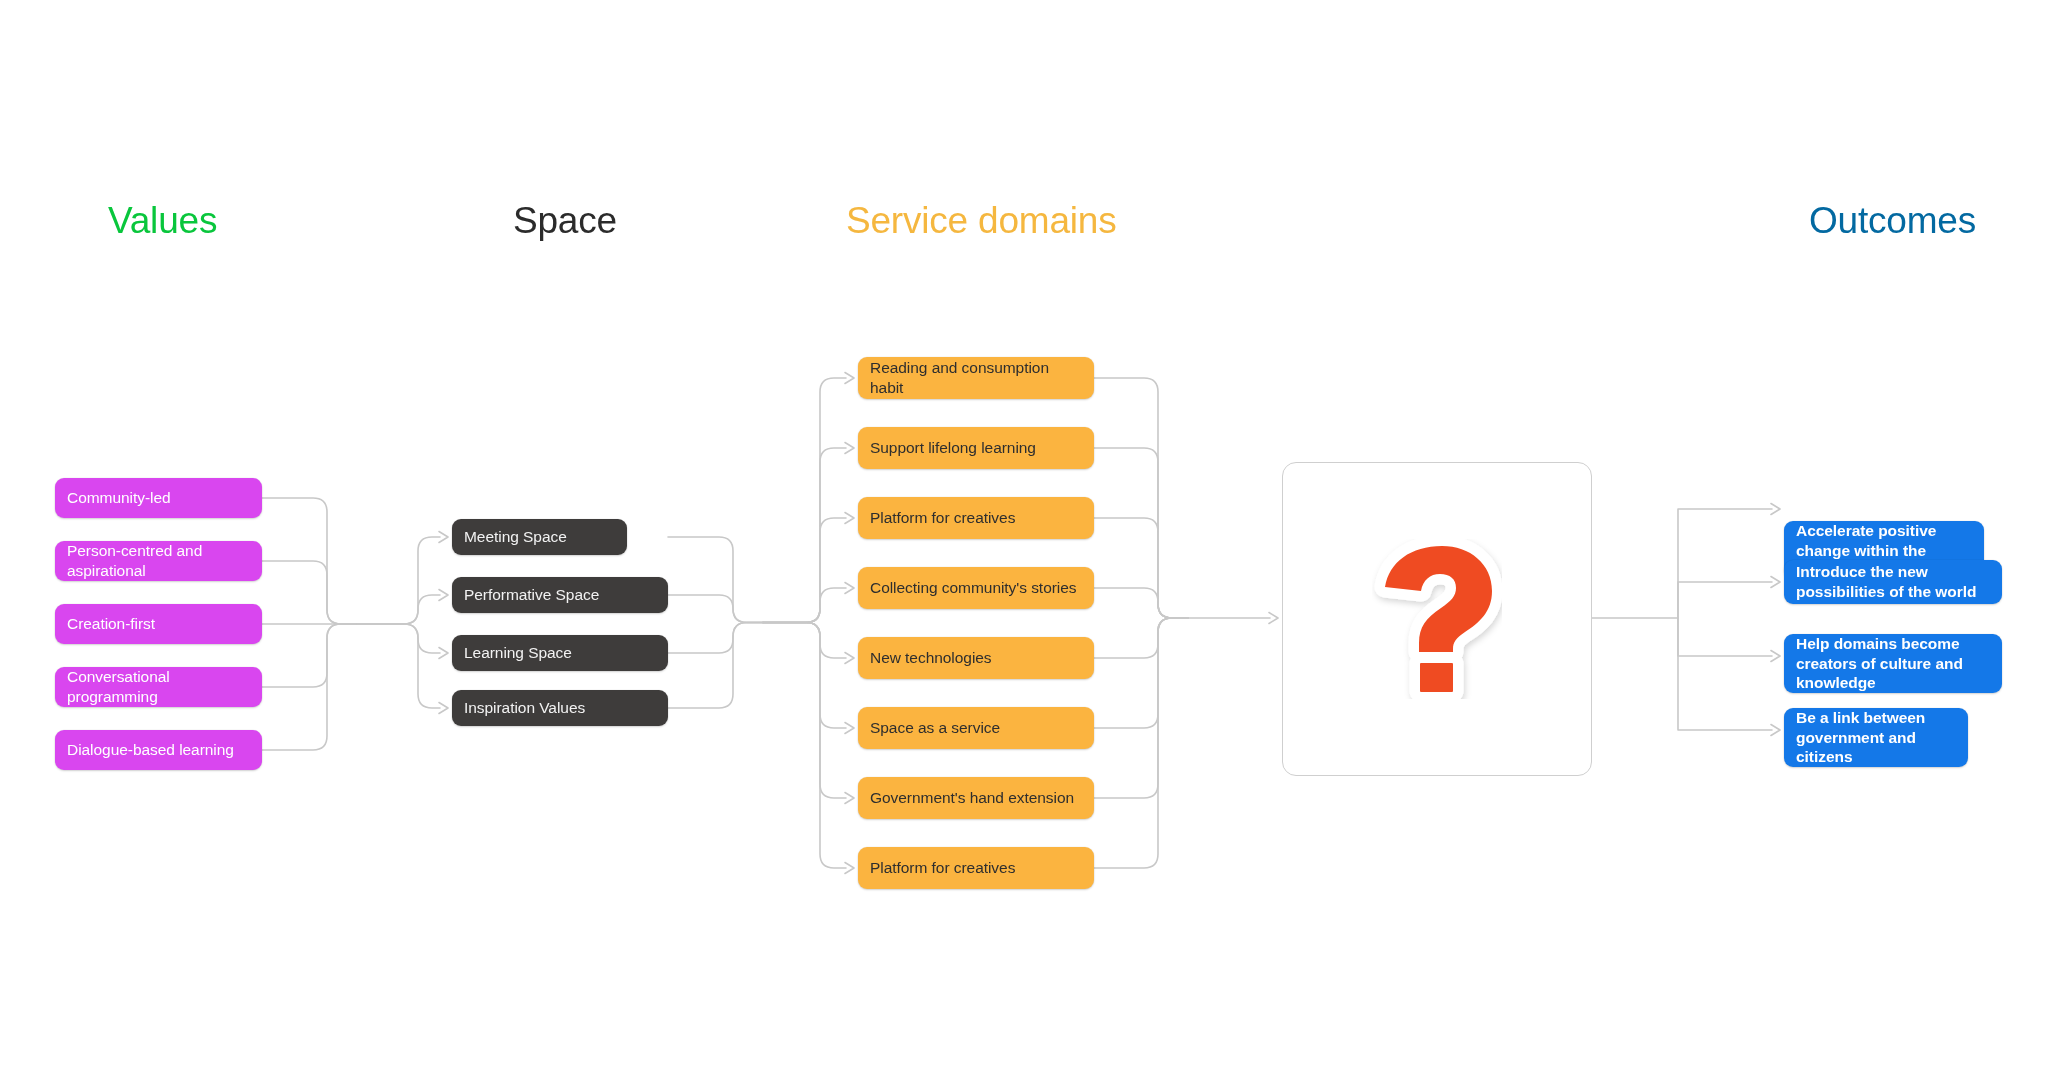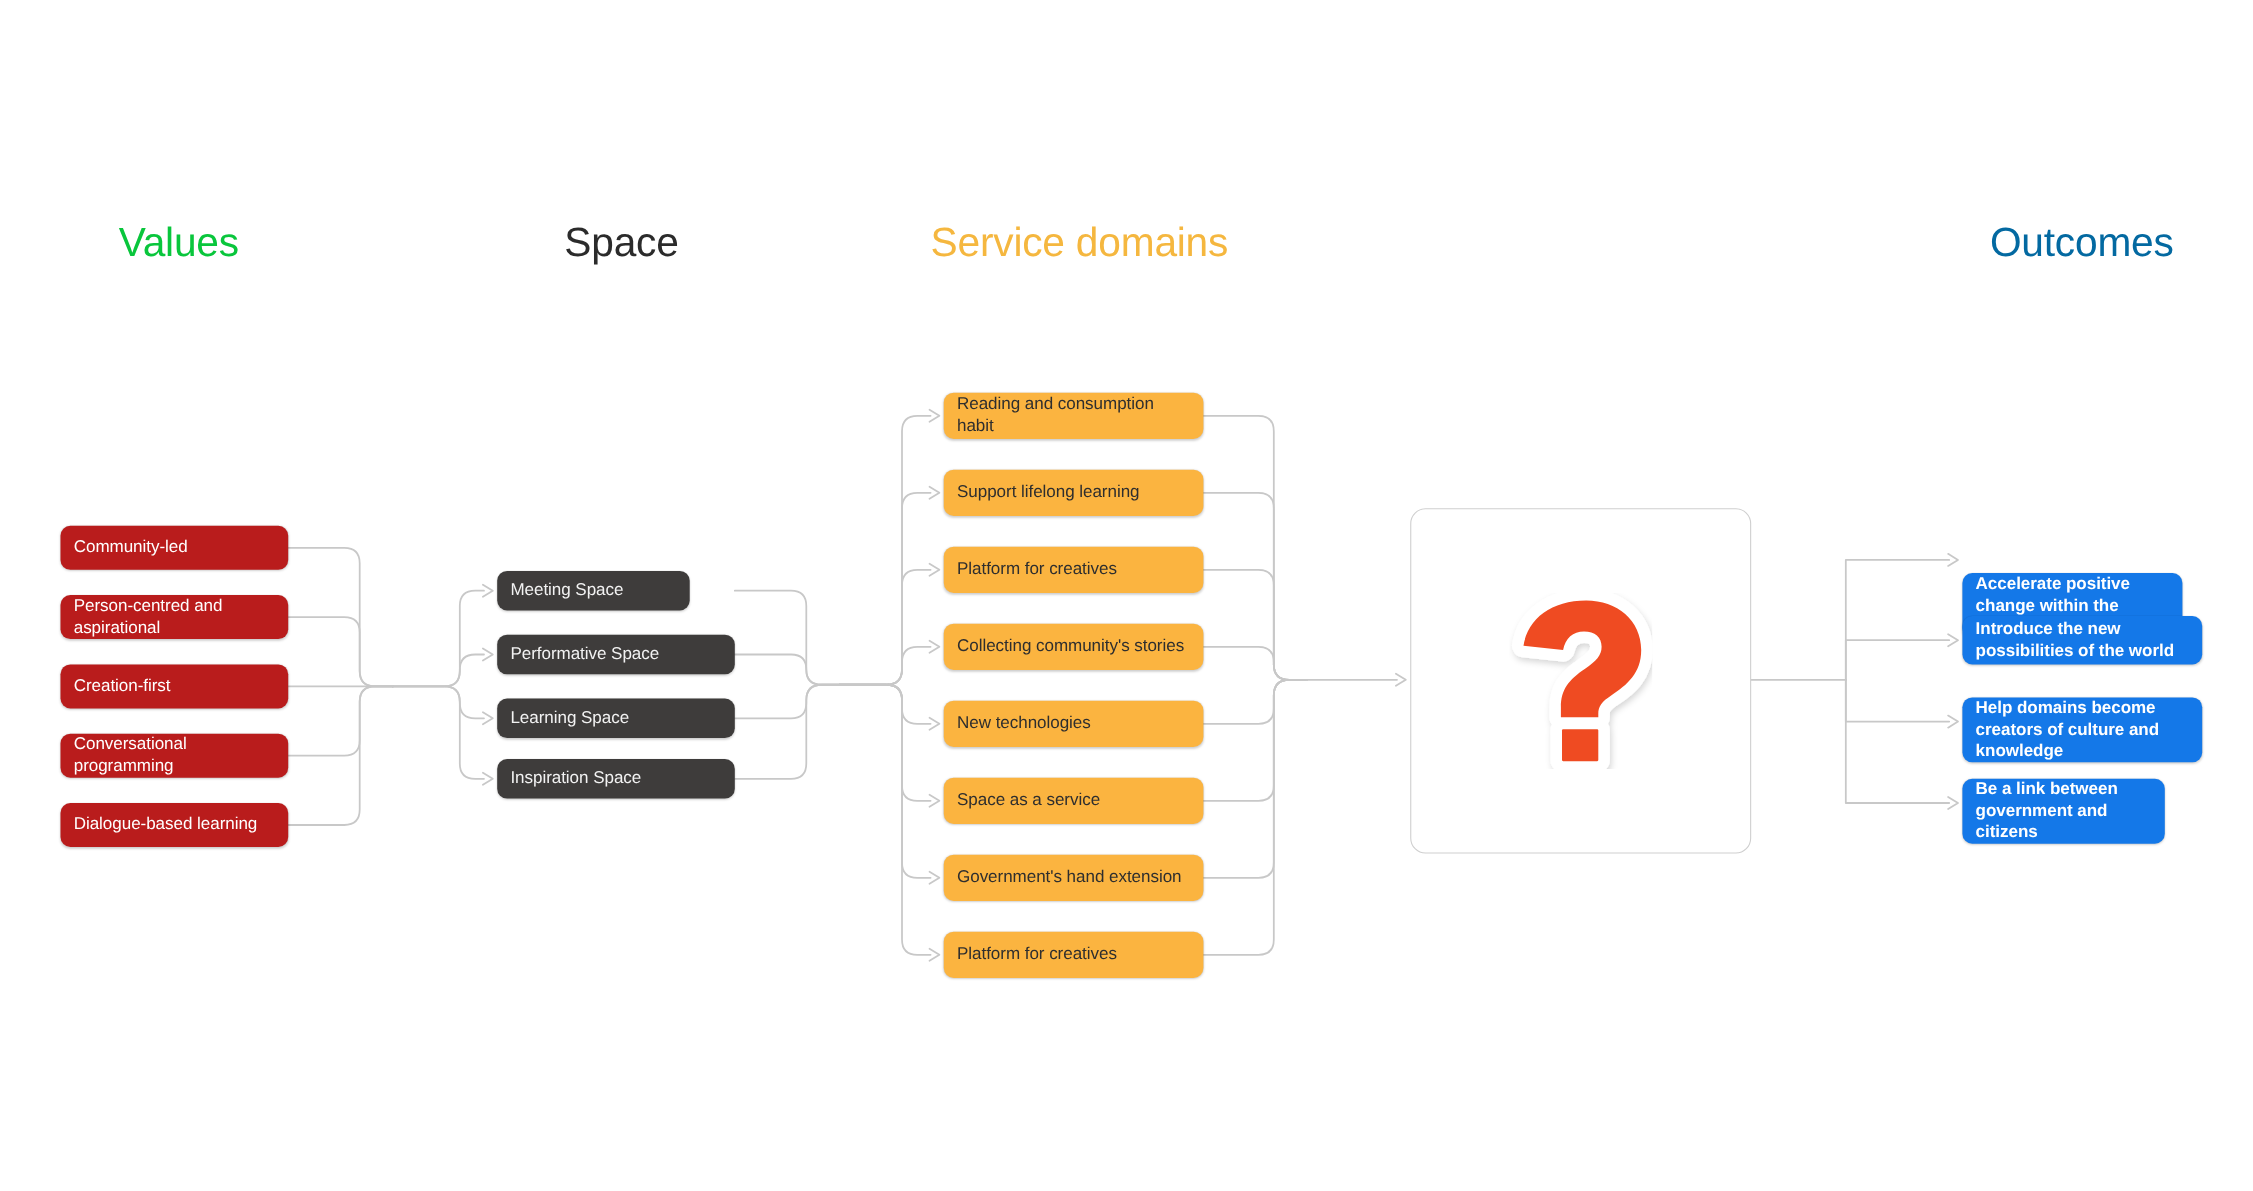--- a/index.html
+++ b/index.html
@@ -16,21 +16,21 @@
   #wires{position:absolute;left:0;top:0;width:2048px;height:1083px;
          pointer-events:none;}
 
   
   .node{position:absolute;box-sizing:border-box;display:flex;align-items:center;
         border-radius:9px;padding:0 12px;font-size:15.5px;line-height:1.26;
         letter-spacing:-.05px;
         box-shadow:0 1px 2px rgba(0,0,0,.17),0 0 0 .5px rgba(0,0,0,.04);}
   .node span{display:block;}
 
-  .n-green{background:#b91c1c;color:#ffffff;align-items:center;}
+  .n-green{background:#d946ef;color:#ffffff;align-items:center;}
   .n-dark {background:#3E3C3B;color:#f2f2f2;}
   .n-amber{background:#FBB440;color:#2e2e2e;}
   .n-blue {background:#1478E8;color:#ffffff;font-weight:600;}
 
   
   #qbox{position:absolute;background:#ffffff;border:1px solid #cfcfcf;
         border-radius:14px;display:flex;align-items:center;justify-content:center;}
   #qmark{width:130px;height:160px;display:block;}
 </style>
 </head>
@@ -139,21 +139,21 @@
       <div class="node n-dark" style="left: 452px; top: 519px; width: 175px; min-height: 36px;">
         <span>Meeting Space</span>
       </div>
       <div class="node n-dark" style="left: 452px; top: 577px; width: 216px; min-height: 36px;">
         <span>Performative Space</span>
       </div>
       <div class="node n-dark" style="left: 452px; top: 635px; width: 216px; min-height: 36px;">
         <span>Learning Space</span>
       </div>
       <div class="node n-dark" style="left: 452px; top: 690px; width: 216px; min-height: 36px;">
-        <span>Inspiration Space</span>
+        <span>Inspiration Values</span>
       </div>
     </div>
   <div id="col-service">
       <div class="node n-amber" style="left: 858px; top: 357px; width: 236px; min-height: 42px;">
         <span>Reading and consumption habit</span>
       </div>
       <div class="node n-amber" style="left: 858px; top: 427px; width: 236px; min-height: 42px; text-align: center;">
         <span>Support lifelong learning</span>
       </div>
       <div class="node n-amber" style="left: 858px; top: 497px; width: 236px; min-height: 42px;">

